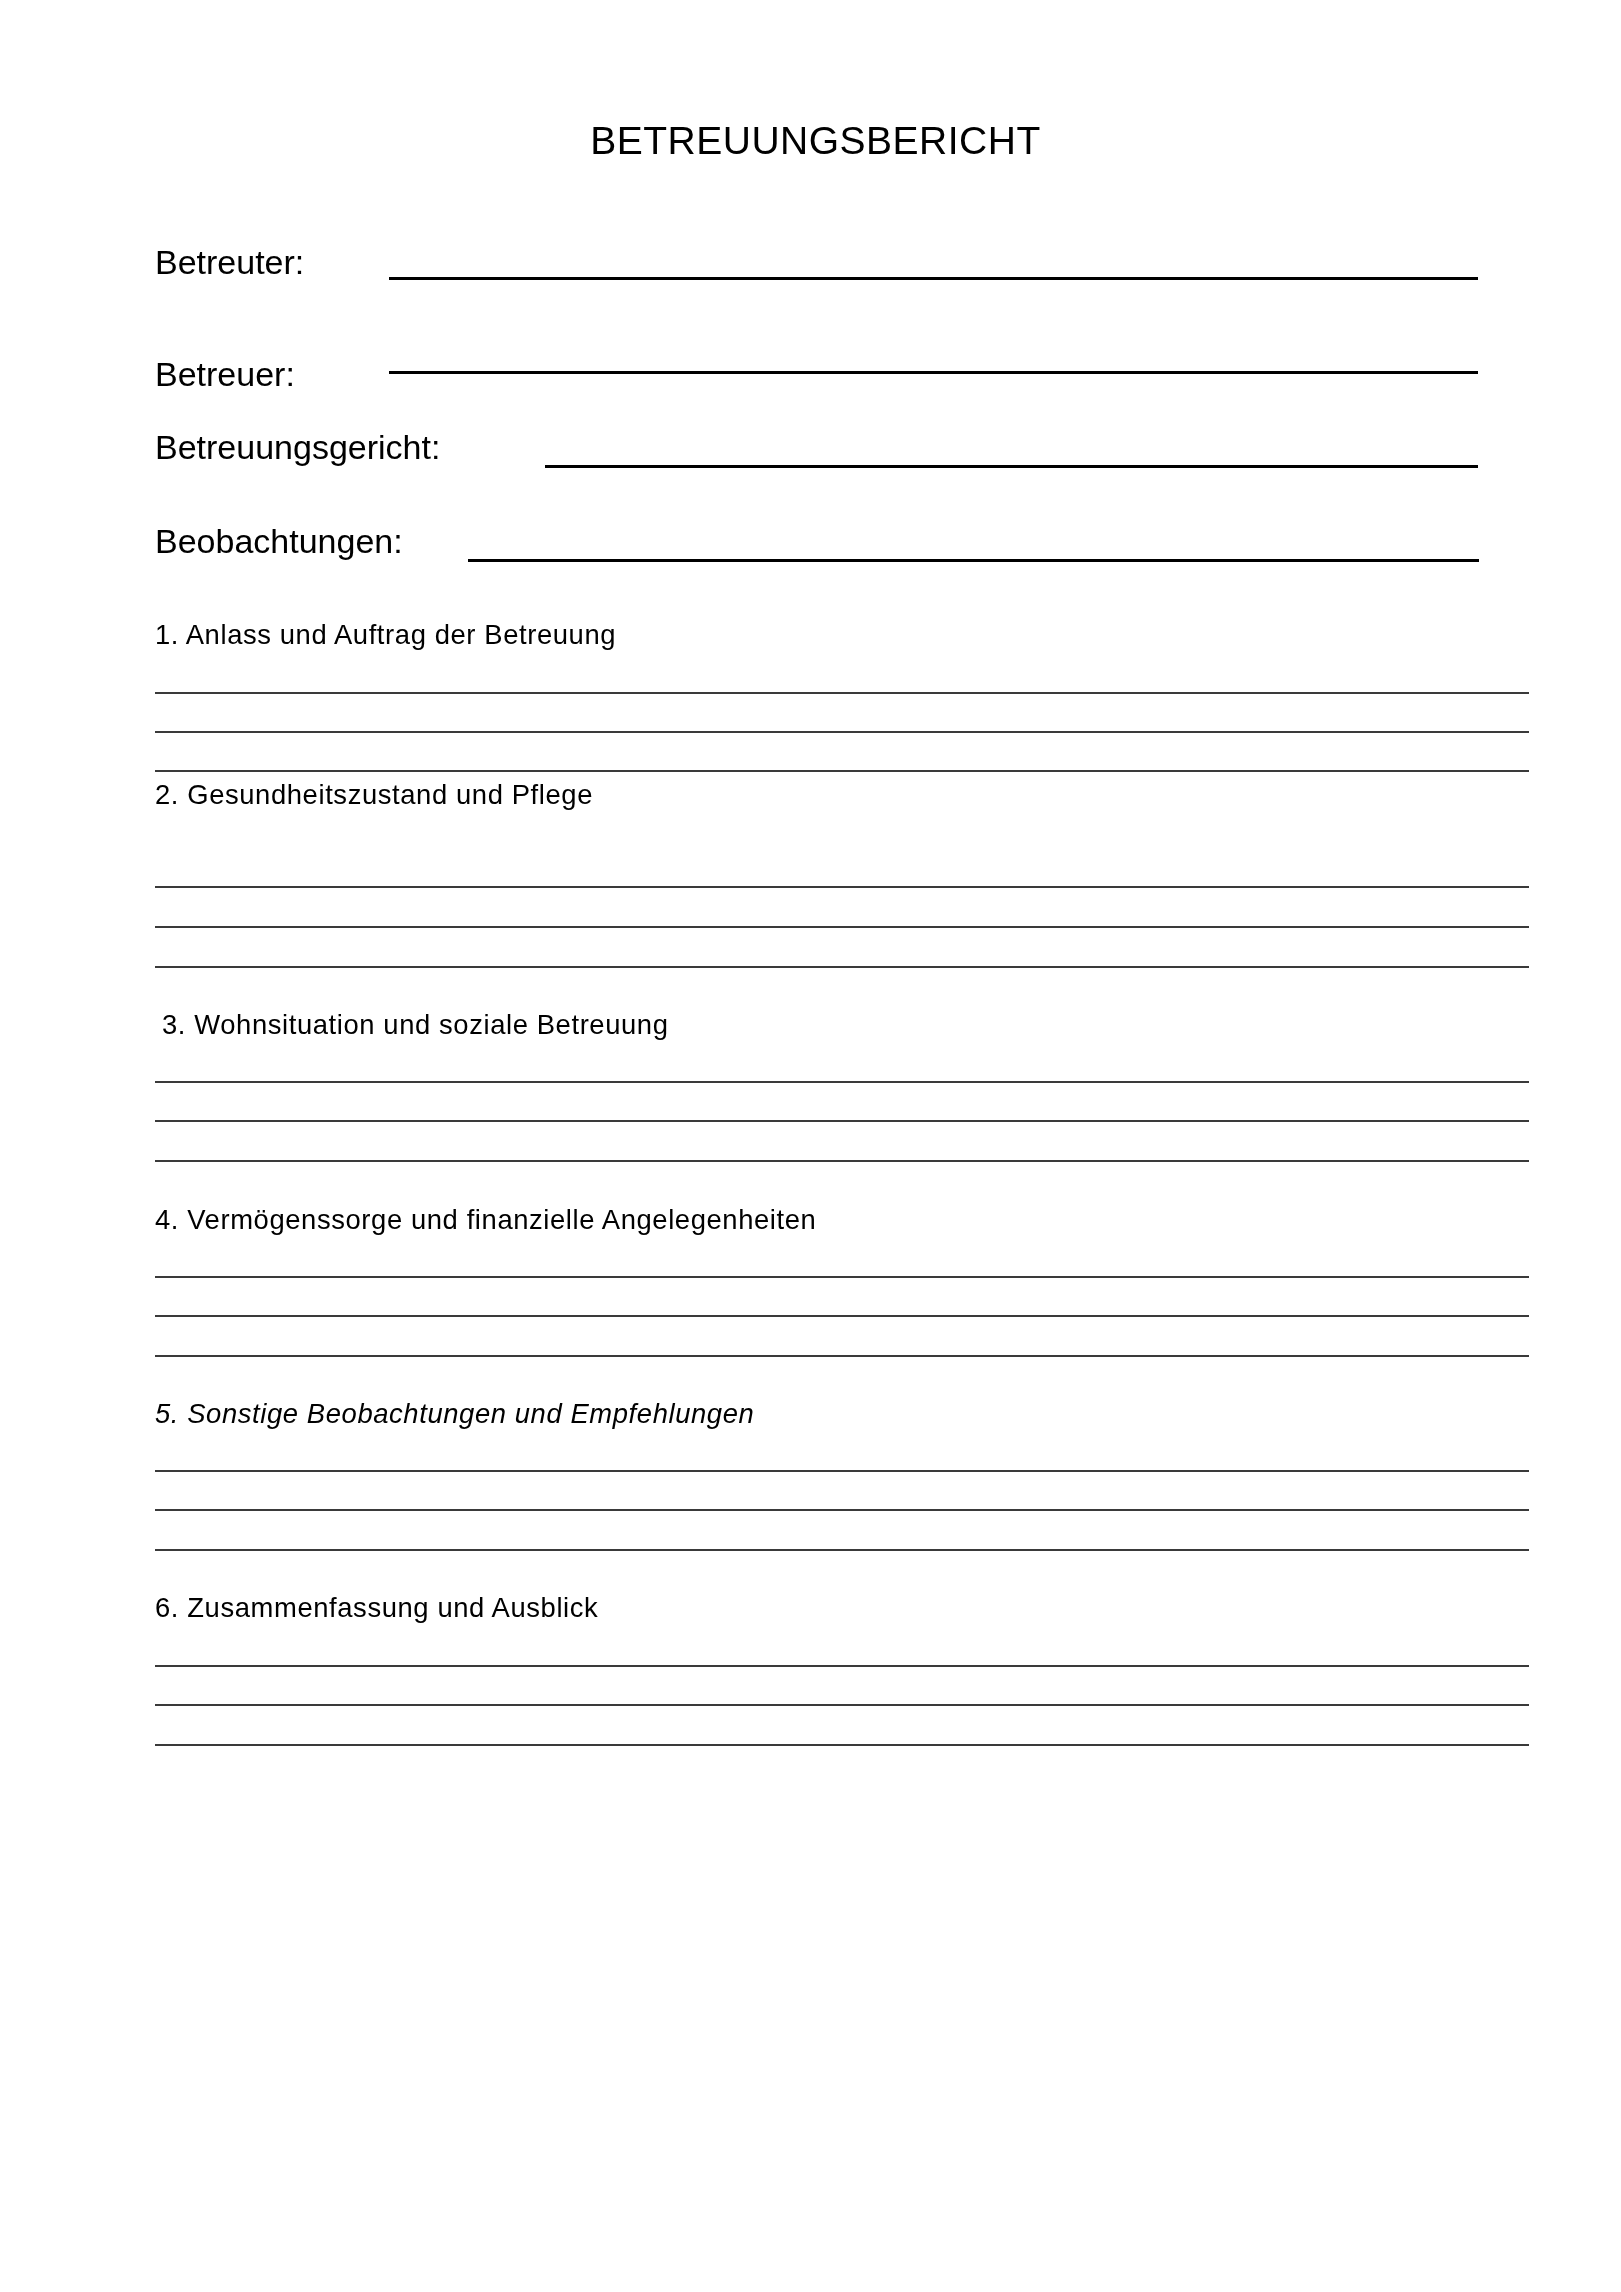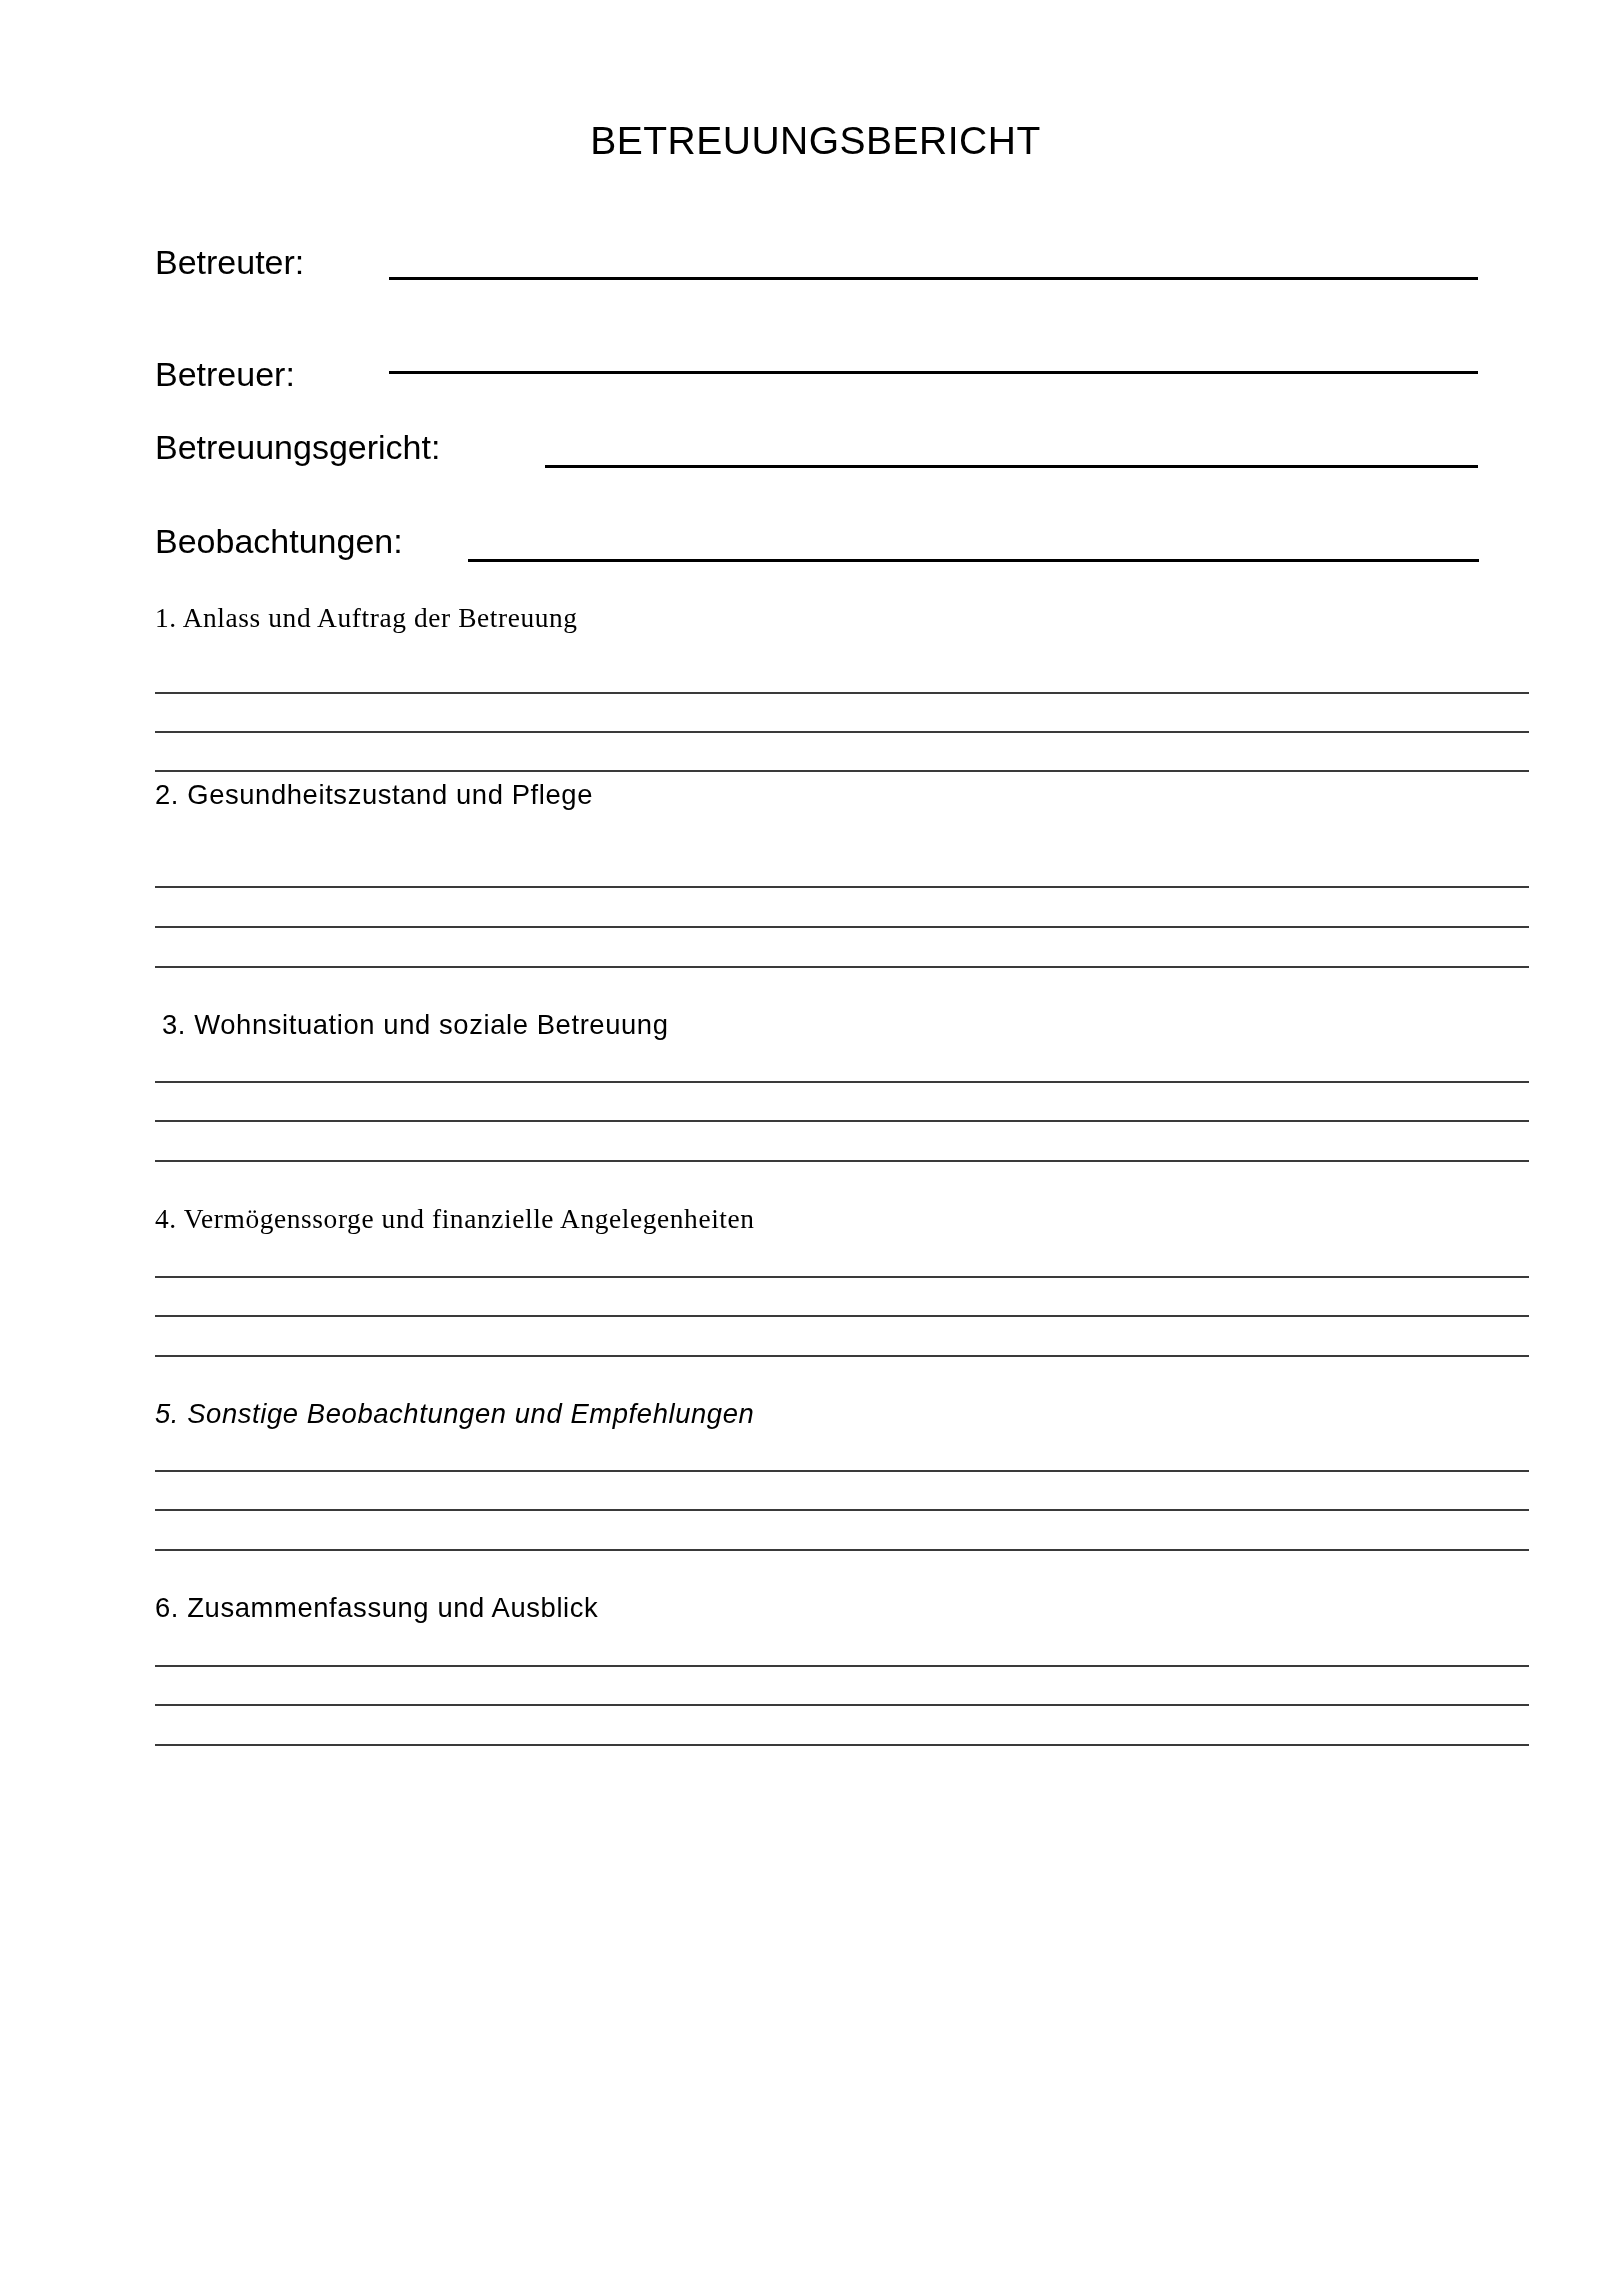--- a/index.html
+++ b/index.html
@@ -23,36 +23,36 @@
 
   <div class="field-label" style="top:359px;">Betreuer:</div>
   <div class="field-line" style="left:389px; width:1089px; top:371px;"></div>
 
   <div class="field-label" style="top:432px;">Betreuungsgericht:</div>
   <div class="field-line" style="left:545px; width:933px; top:465px;"></div>
 
   <div class="field-label" style="top:526px;">Beobachtungen:</div>
   <div class="field-line" style="left:468px; width:1011px; top:559px;"></div>
 
-  <div class="section-heading" style="top:602px;font-family:Liberation Serif, serif;">1. Anlass und Auftrag der Betreuung</div>
+  <div class="section-heading" style="top:618px;">1. Anlass und Auftrag der Betreuung</div>
   <div class="write-line" style="top:692px;"></div>
   <div class="write-line" style="top:731px;"></div>
   <div class="write-line" style="top:770px;"></div>
 
   <div class="section-heading" style="top:778px;text-align:right;">2. Gesundheitszustand und Pflege</div>
   <div class="write-line" style="top:886px;"></div>
   <div class="write-line" style="top:926px;"></div>
   <div class="write-line" style="top:966px;"></div>
 
   <div class="section-heading" style="top:1008px;margin-left:7px;">3. Wohnsituation und soziale Betreuung</div>
   <div class="write-line" style="top:1081px;"></div>
   <div class="write-line" style="top:1120px;"></div>
   <div class="write-line" style="top:1160px;"></div>
 
-  <div class="section-heading" style="top:1203px;font-family:Liberation Serif, serif;">4. Vermögenssorge und finanzielle Angelegenheiten</div>
+  <div class="section-heading" style="top:1203px;">4. Vermögenssorge und finanzielle Angelegenheiten</div>
   <div class="write-line" style="top:1276px;"></div>
   <div class="write-line" style="top:1315px;"></div>
   <div class="write-line" style="top:1355px;"></div>
 
   <div class="section-heading" style="top:1397px;font-style:italic;">5. Sonstige Beobachtungen und Empfehlungen</div>
   <div class="write-line" style="top:1470px;"></div>
   <div class="write-line" style="top:1509px;"></div>
   <div class="write-line" style="top:1549px;"></div>
 
   <div class="section-heading" style="top:1591px;">6. Zusammenfassung und Ausblick</div>

